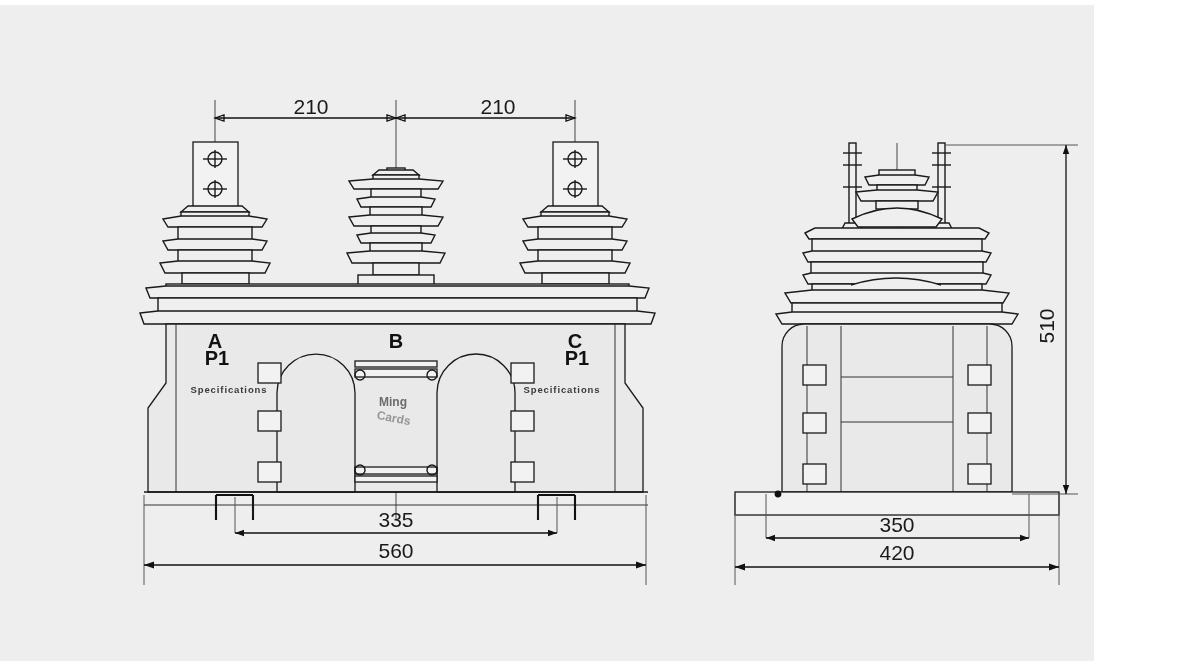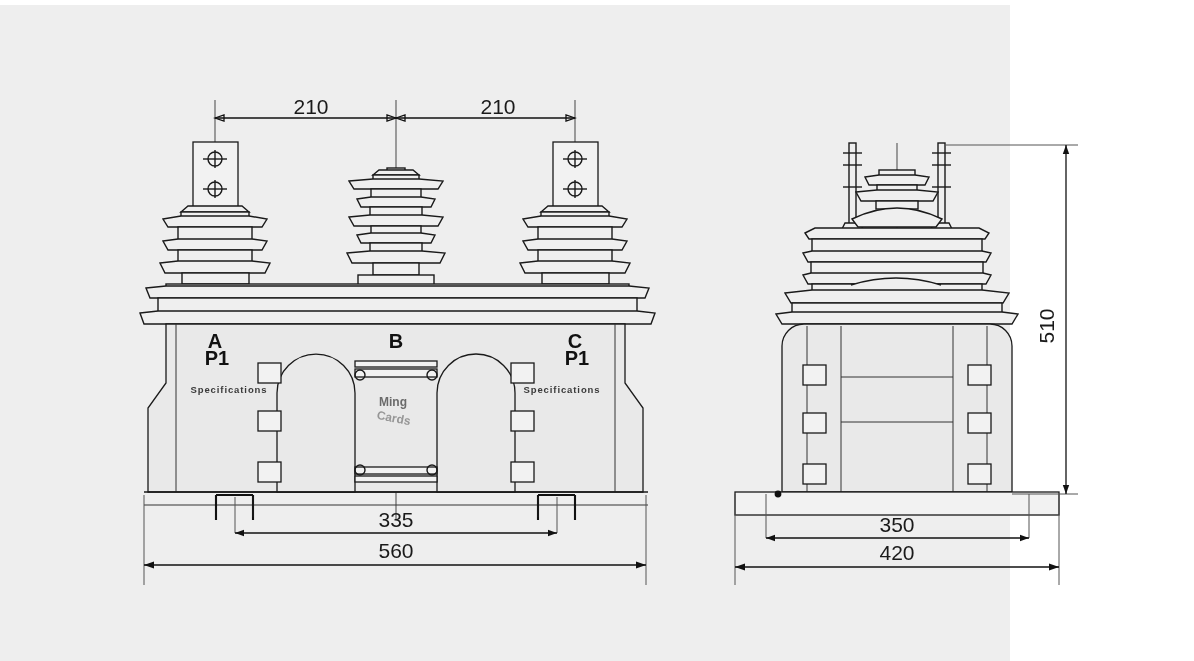--- a/index.html
+++ b/index.html
@@ -5,21 +5,21 @@
 <style>
   html,body{margin:0;padding:0;}
   body{
     width:1194px;height:661px;
     background:#ffffff;
     font-family:"Liberation Sans", sans-serif;
     overflow:hidden;
   }
   #canvas{
     position:relative;
-    width:1010px;height:661px;
+    width:1094px;height:661px;
     background:#eeeeee;
     border-top:5px solid #ffffff;
     box-sizing:border-box;
   }
   svg{display:block;position:absolute;top:0;left:0;}
   .dim-text{
     font-family:"Liberation Sans", sans-serif;
     font-size:21px;font-weight:400;fill:#1a1a1a;
     text-anchor:middle;
   }

